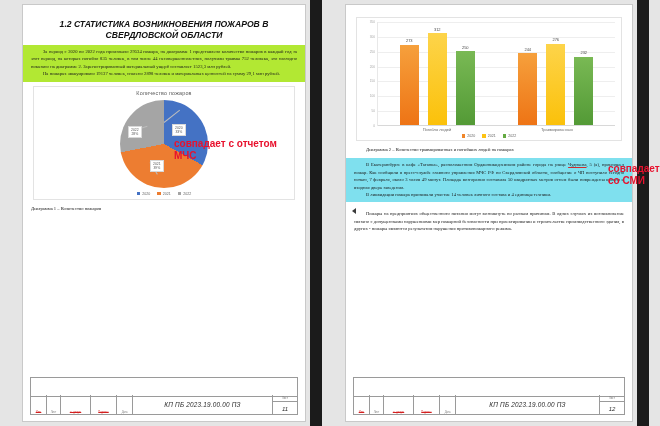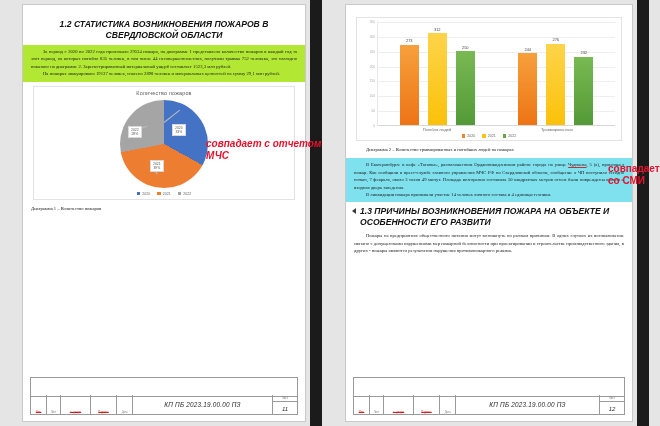--- a/index.html
+++ b/index.html
@@ -176,21 +176,21 @@
 
   
   .annot{
     position:absolute;
     font-family:"Liberation Sans", sans-serif;
     font-weight:bold;
     font-size:10px;line-height:12px;
     color:#e8112d;
     z-index:40;
   }
-  .annot-1{left:206px;top:138px;width:120px;font-style:italic;}
+  .annot-1{left:174px;top:138px;width:120px;}
   .annot-2{left:608px;top:163px;width:60px;}
 
   
   .frame{
     position:absolute;left:7px;right:7px;bottom:6px;height:38px;
     border:1px solid #9a9a9a;
     box-sizing:border-box;
   }
   .frame-top{
     position:absolute;left:0;right:0;top:0;height:19px;
@@ -424,21 +424,20 @@
 
       <div class="block hl-cyan">
         <p class="para">В Екатеринбурге в кафе «Таганка», расположенном Орджоникидзевском районе города на улице <span class="u-link">Чуднаева</span>, 5 (а), произошел пожар. Как сообщили в пресс-службе главного управления МЧС РФ по Свердловской области, сообщение о ЧП поступило сегодня ночью, 7 февраля, около 3 часов 49 минут. Площадь возгорания составила 50 квадратных метров огнем были повреждены кровля и входная дверь заведения.</p>
         <p class="para">В ликвидации пожара принимали участие 14 человек личного состава и 4 единицы техники.</p>
       </div>
 
       <div style="height:4px"></div>
 
       <div class="h3">
         <span class="tri"></span>
-        <span>1.3 ПРИЧИНЫ ВОЗНИКНОВЕНИЯ ПОЖАРА НА ОБЪЕКТЕ И ОСОБЕННОСТИ ЕГО РАЗВИТИ</span>
       </div>
 
       <div style="height:4px"></div>
 
       <div style="padding:0 8px">
         <p class="para">Пожары на предприятиях общественного питания могут возникнуть по разным причинам. В одних случаях их возникновение связано с допущенными нарушениями мер пожарной безопасности при проектировании и строительстве производственного здания, в других - пожары являются результатом нарушения противопожарного режима.</p>
       </div>
 
       <div class="frame">
         <div class="frame-top"></div>

